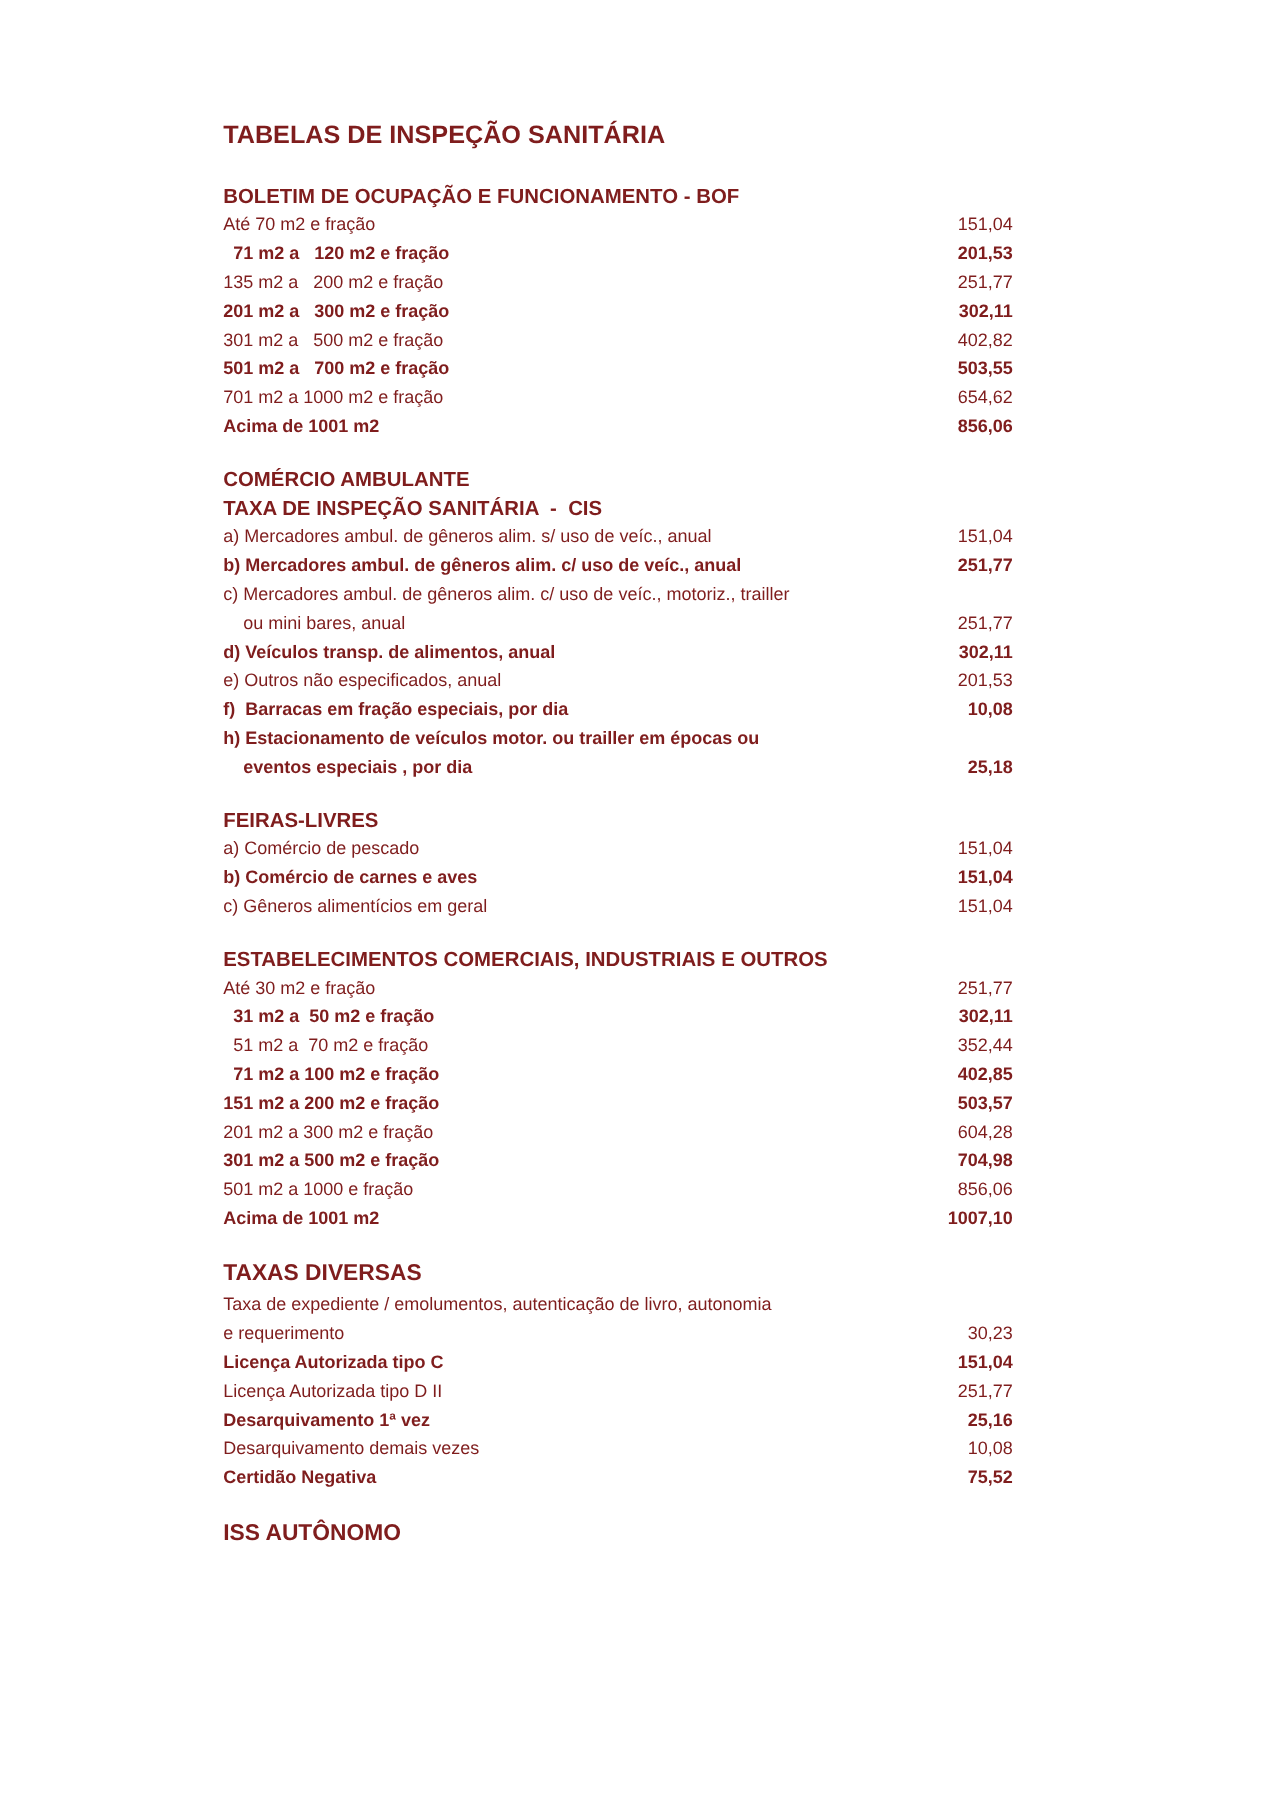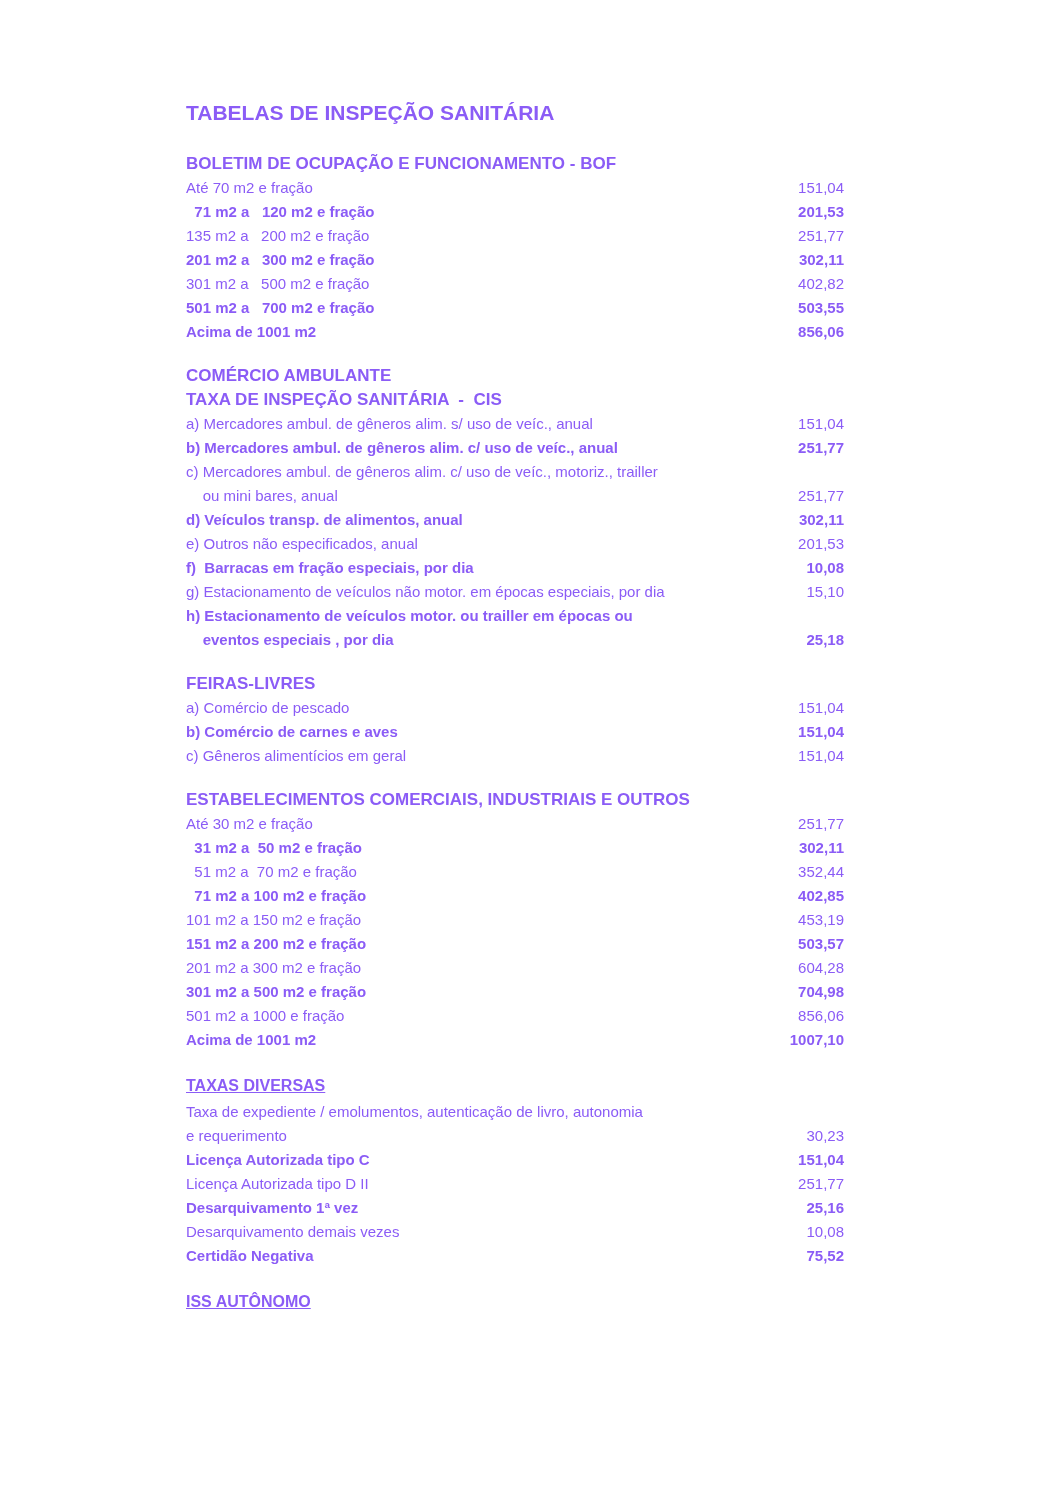--- a/index.html
+++ b/index.html
@@ -5,21 +5,21 @@
   html, body {
     margin: 0;
     padding: 0;
     background: #ffffff;
   }
   .page {
     position: relative;
     width: 1057px;
     height: 1496px;
     background: #ffffff;
-    color: #8b5cf6;
+    color: #7f1d1d;
     font-family: "Liberation Sans", sans-serif;
     box-sizing: border-box;
     padding: 100px 0 0 186px;
     overflow: hidden;
   }
   .content {
     width: 658px;
   }
   h1.page-title {
     font-size: 21px;
@@ -31,23 +31,22 @@
   .section { margin-top: 20px; }
   .section:first-child { margin-top: 0; }
   .section-heading {
     font-size: 17px;
     line-height: 24px;
     font-weight: bold;
     margin: 0;
     white-space: pre;
   }
   .section.main-heading .section-heading {
-    font-size: 16px;
+    font-size: 19px;
     line-height: 28px;
-    text-decoration: underline;
   }
   .fee-row {
     display: flex;
     justify-content: flex-end;
     align-items: baseline;
     font-size: 15px;
     line-height: 24px;
   }
   .fee-row .fee-label {
     white-space: pre;
@@ -89,20 +88,24 @@
     <span class="fee-value">302,11</span>
   </div>
             <div class="fee-row">
     <span class="fee-label">301 m2 a   500 m2 e fração</span>
     <span class="fee-value">402,82</span>
   </div>
             <div class="fee-row bold">
     <span class="fee-label">501 m2 a   700 m2 e fração</span>
     <span class="fee-value">503,55</span>
   </div>
+            <div class="fee-row">
+    <span class="fee-label">701 m2 a 1000 m2 e fração</span>
+    <span class="fee-value">654,62</span>
+  </div>
             <div class="fee-row bold">
     <span class="fee-label">Acima de 1001 m2</span>
     <span class="fee-value">856,06</span>
   </div>
           </div>
   </div>
         <div class="section">
     <div class="headings">
             <div class="section-heading">COMÉRCIO AMBULANTE</div>
             <div class="section-heading">TAXA DE INSPEÇÃO SANITÁRIA  -  CIS</div>
@@ -129,24 +132,20 @@
     <span class="fee-value">302,11</span>
   </div>
             <div class="fee-row">
     <span class="fee-label">e) Outros não especificados, anual</span>
     <span class="fee-value">201,53</span>
   </div>
             <div class="fee-row bold">
     <span class="fee-label">f)  Barracas em fração especiais, por dia</span>
     <span class="fee-value">10,08</span>
   </div>
-            <div class="fee-row">
-    <span class="fee-label">g) Estacionamento de veículos não motor. em épocas especiais, por dia</span>
-    <span class="fee-value">15,10</span>
-  </div>
             <div class="fee-row bold">
     <span class="fee-label">h) Estacionamento de veículos motor. ou trailler em épocas ou</span>
     <span class="fee-value"></span>
   </div>
             <div class="fee-row bold">
     <span class="fee-label">    eventos especiais , por dia</span>
     <span class="fee-value">25,18</span>
   </div>
           </div>
   </div>
@@ -182,24 +181,20 @@
     <span class="fee-label">  31 m2 a  50 m2 e fração</span>
     <span class="fee-value">302,11</span>
   </div>
             <div class="fee-row">
     <span class="fee-label">  51 m2 a  70 m2 e fração</span>
     <span class="fee-value">352,44</span>
   </div>
             <div class="fee-row bold">
     <span class="fee-label">  71 m2 a 100 m2 e fração</span>
     <span class="fee-value">402,85</span>
-  </div>
-            <div class="fee-row">
-    <span class="fee-label">101 m2 a 150 m2 e fração</span>
-    <span class="fee-value">453,19</span>
   </div>
             <div class="fee-row bold">
     <span class="fee-label">151 m2 a 200 m2 e fração</span>
     <span class="fee-value">503,57</span>
   </div>
             <div class="fee-row">
     <span class="fee-label">201 m2 a 300 m2 e fração</span>
     <span class="fee-value">604,28</span>
   </div>
             <div class="fee-row bold">

